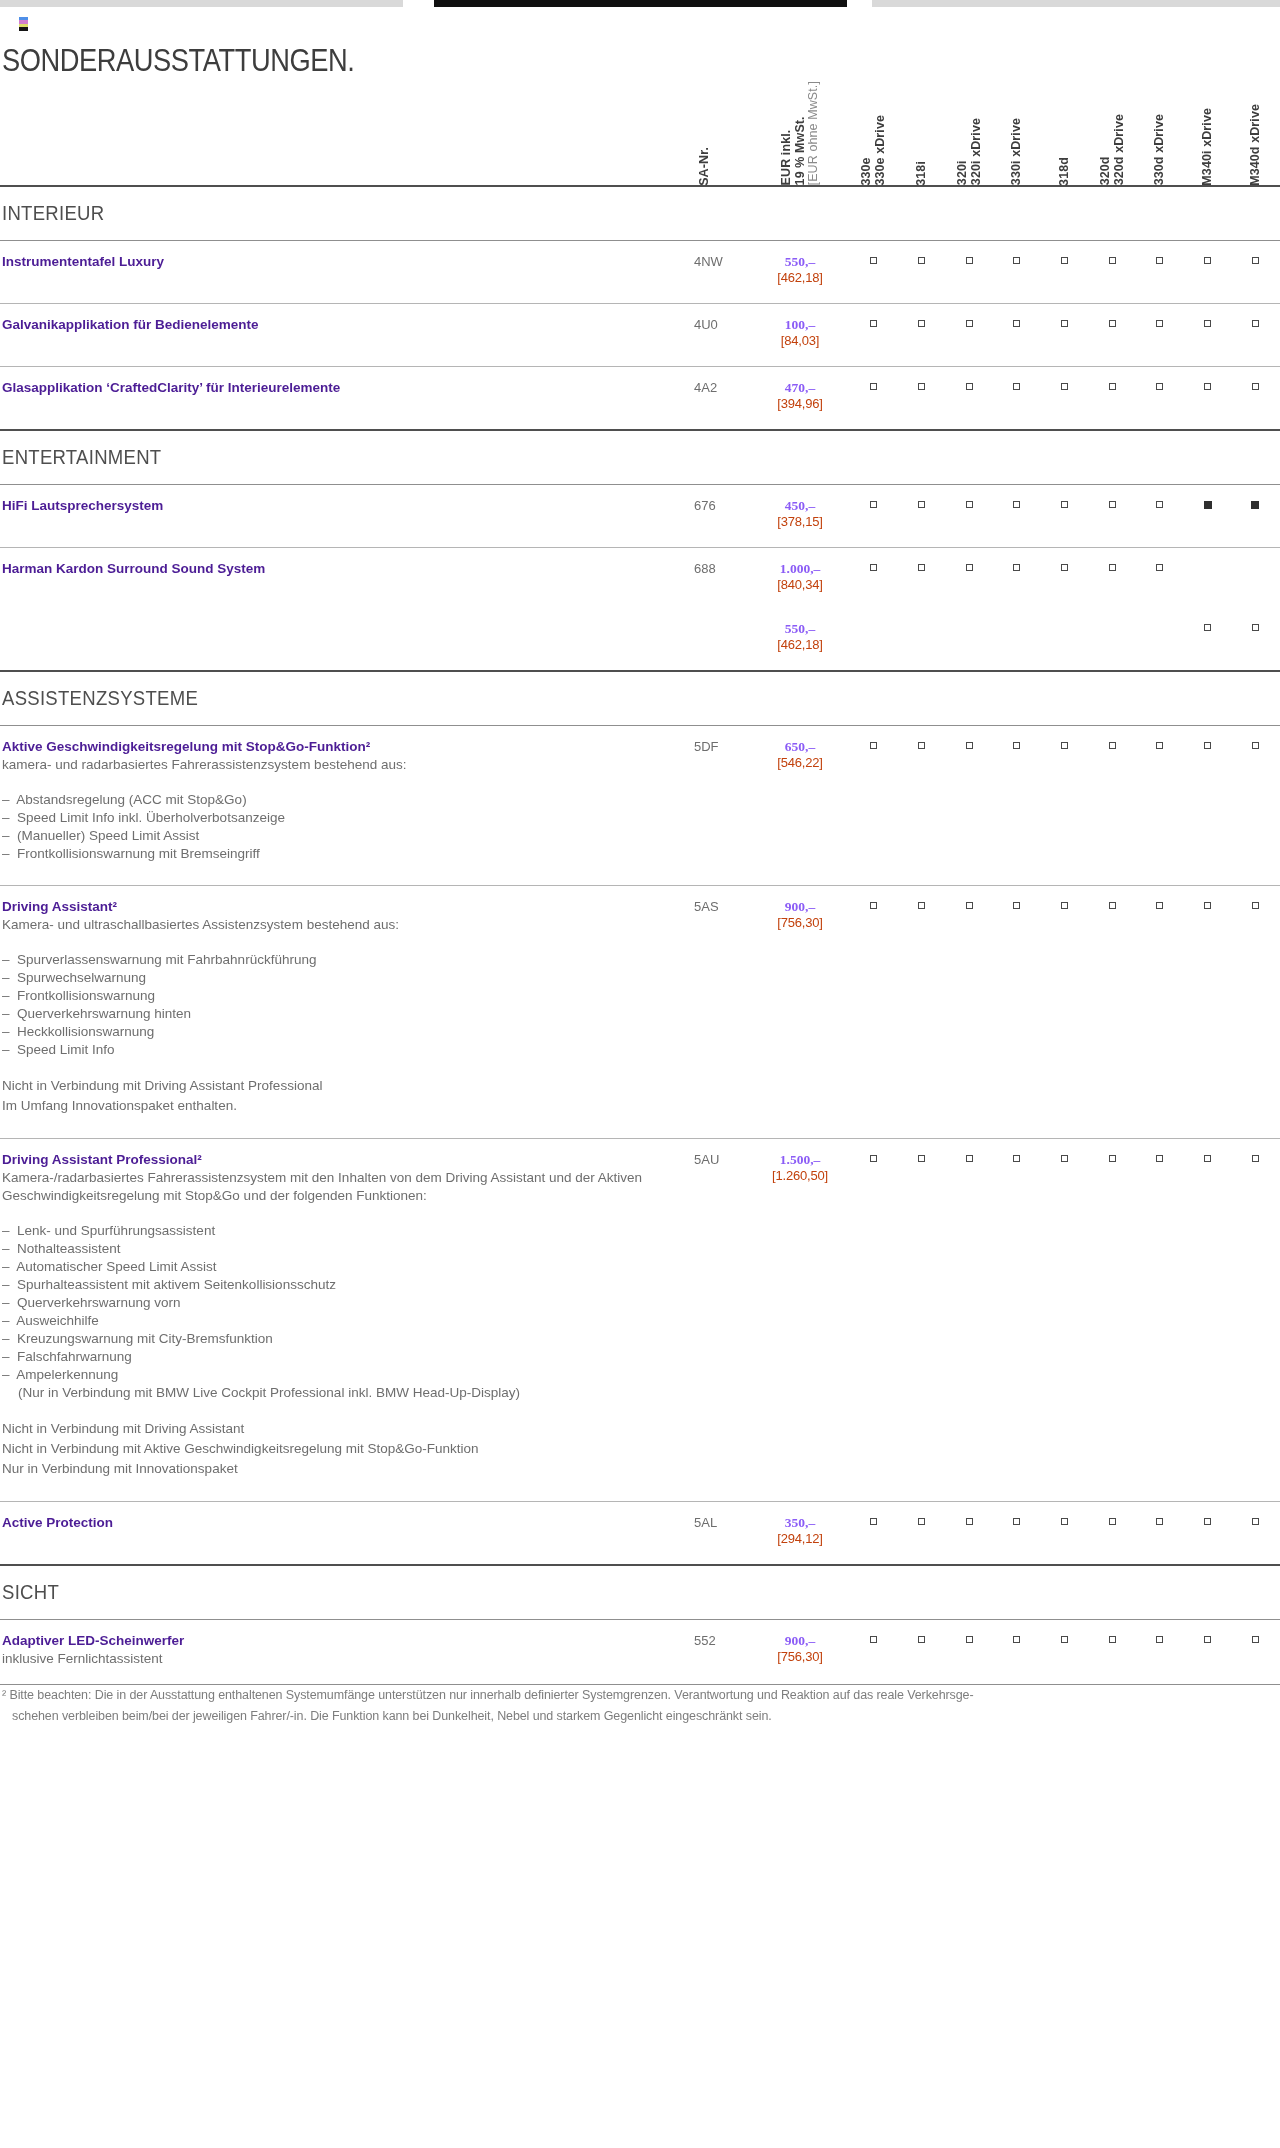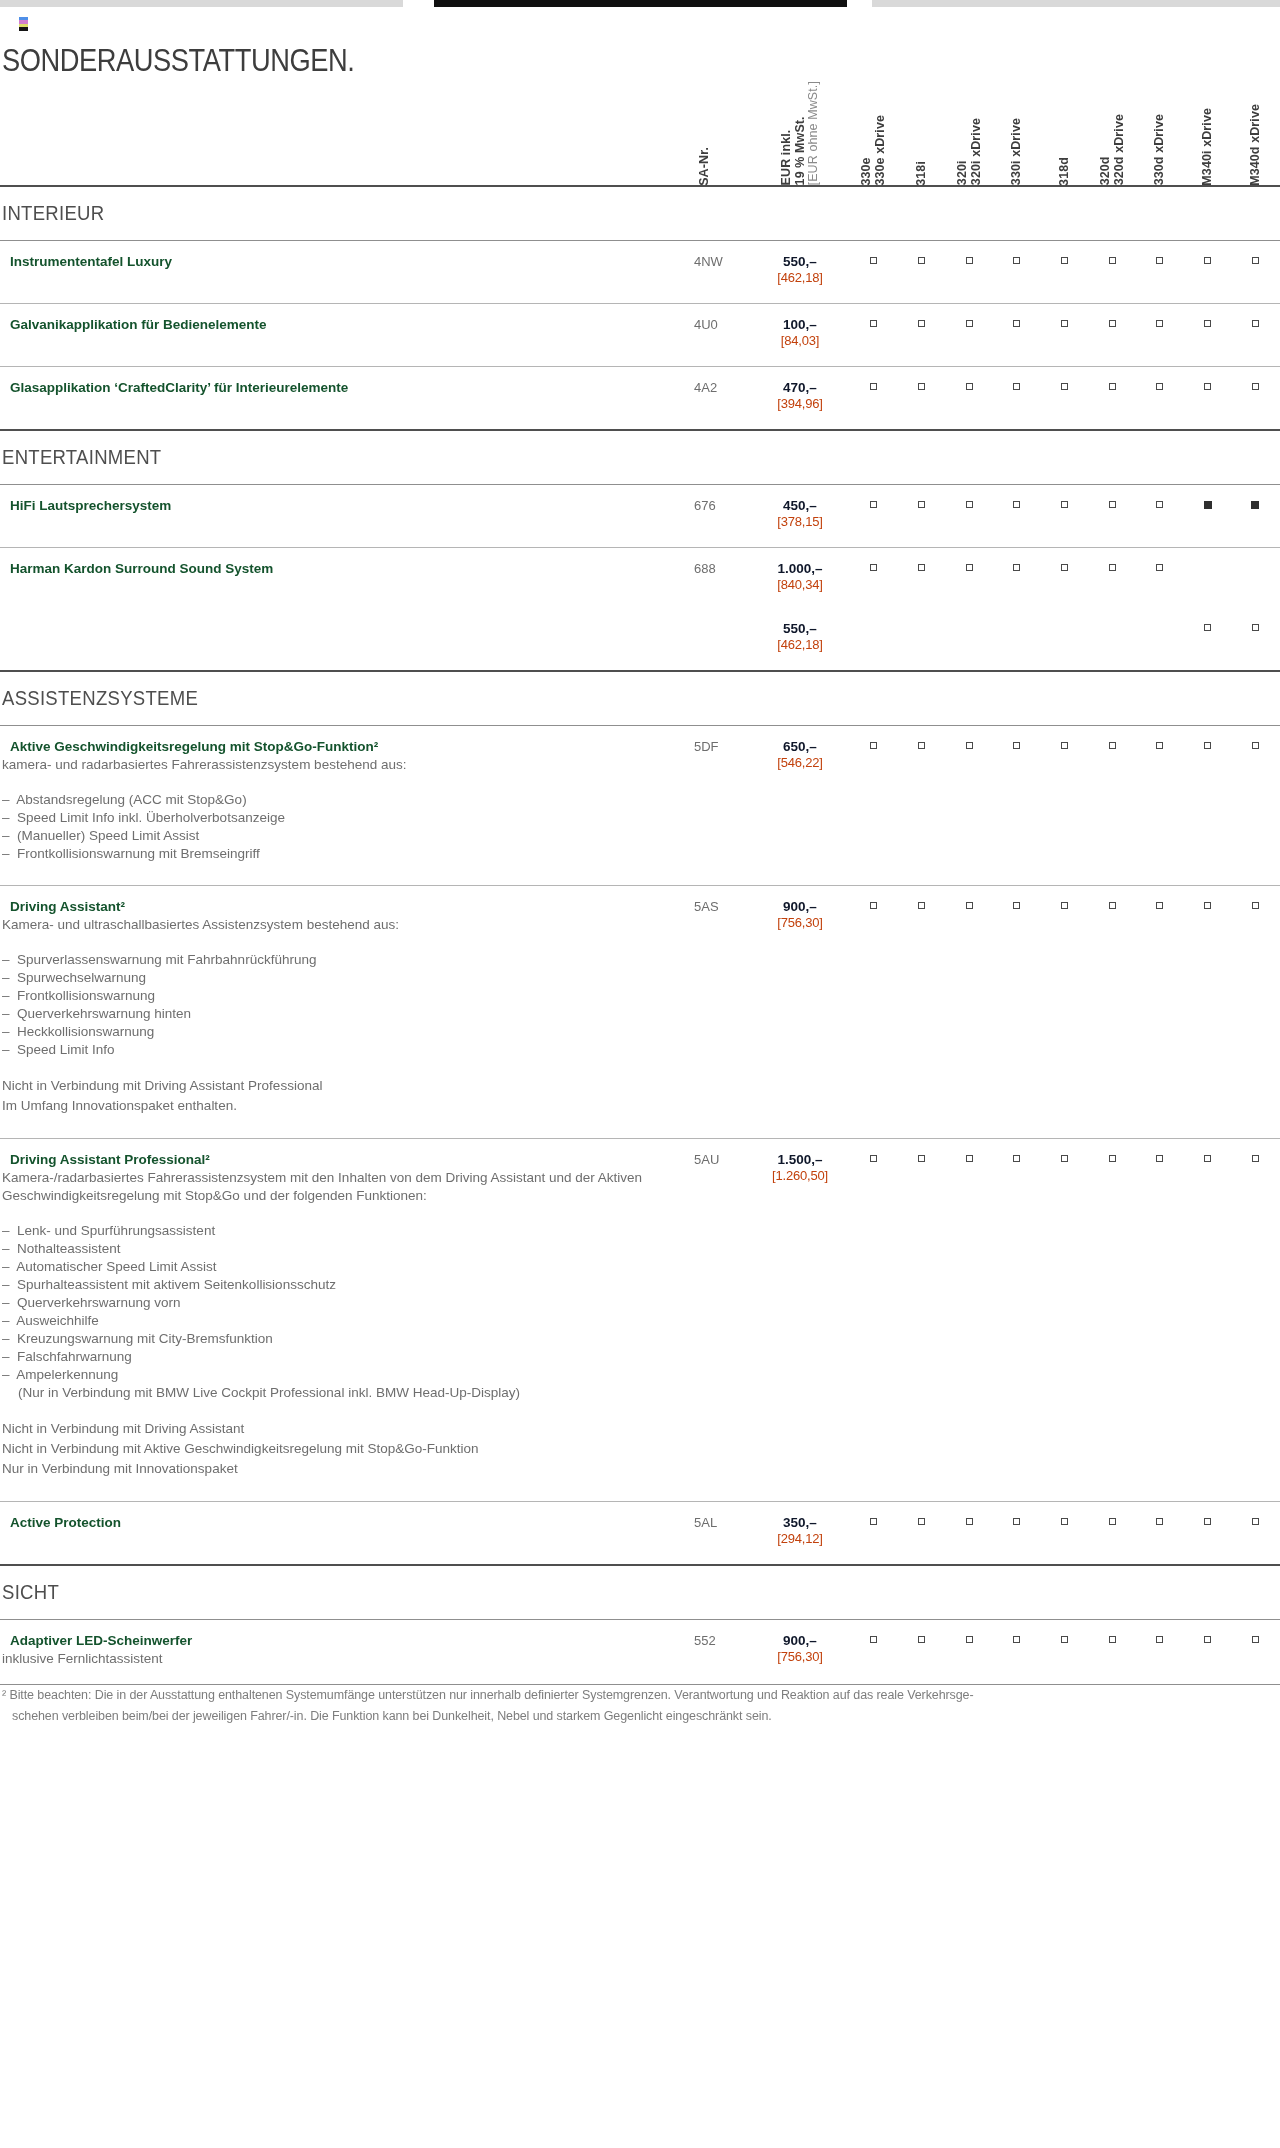--- a/index.html
+++ b/index.html
@@ -35,35 +35,35 @@
   .sep.med  { height:1px; background:#8f8f8f; }
   .sep.light{ height:1px; background:#b5b5b5; }
 
   .section-heading { padding:15px 0 15px 2px; font-size:19.5px; font-weight:400; color:#4e4e4e; letter-spacing:0.3px; transform-origin:left center; }
   .section-heading > span { display:inline-block; transform:scaleX(0.95); transform-origin:left center; }
 
   
   .row { padding-top:12px; padding-bottom:16px; }
   .row.has-bullets { padding-bottom:22px; }
   .desc { padding-left:2px; }
-  .row-title { font-size:13.5px; font-weight:bold; color:#14532d; line-height:18px;margin-left:8px; }
+  .row-title { font-size:13.5px; font-weight:bold; color:#4c1d95; line-height:18px; }
   .row-sub { font-size:13.5px; color:#6e6e6e; line-height:18px; }
   .bullets { margin-top:17px; }
   .bullet { font-size:13.5px; color:#6e6e6e; line-height:18px; padding-left:16px; text-indent:-16px; }
   .bullet::before { content:"–  "; white-space:pre; }
   .bullet.indent { text-indent:0; }
   .bullet.indent::before { content:""; }
   .notes { margin-top:17px; }
   .note-line { font-size:13.5px; color:#6e6e6e; line-height:20px; }
 
   .sa-cell { padding-left:6px; padding-top:1px; font-size:13px; color:#6e6e6e; }
   .price-cell { text-align:center; }
   .price-line { height:34px; }
   .price-line + .price-line { margin-top:26px; }
-  .price-incl { font-size:13.5px; font-weight:bold; color:#0f172a; line-height:17px; }
+  .price-incl { font-size:13.5px; font-weight:bold; color:#8b5cf6; line-height:17px;font-family:Liberation Serif, serif; }
   .price-excl { font-size:13px; color:#c2410c; line-height:16px; letter-spacing:-0.2px; }
 
   .mark-cell { }
   .mark-slot { height:34px; display:flex; justify-content:center; align-items:flex-start; padding-top:4px; }
   .mark-slot + .mark-slot { margin-top:26px; }
   .mk-box { display:inline-block; width:7px; height:7px; border:1px solid #4a4a4a; background:#fff; }
   .mk-filled { display:inline-block; width:8px; height:8px; background:#2f2f2f; }
 
   
   .footer { margin-top:auto; padding:0 0 3px 2px; }

